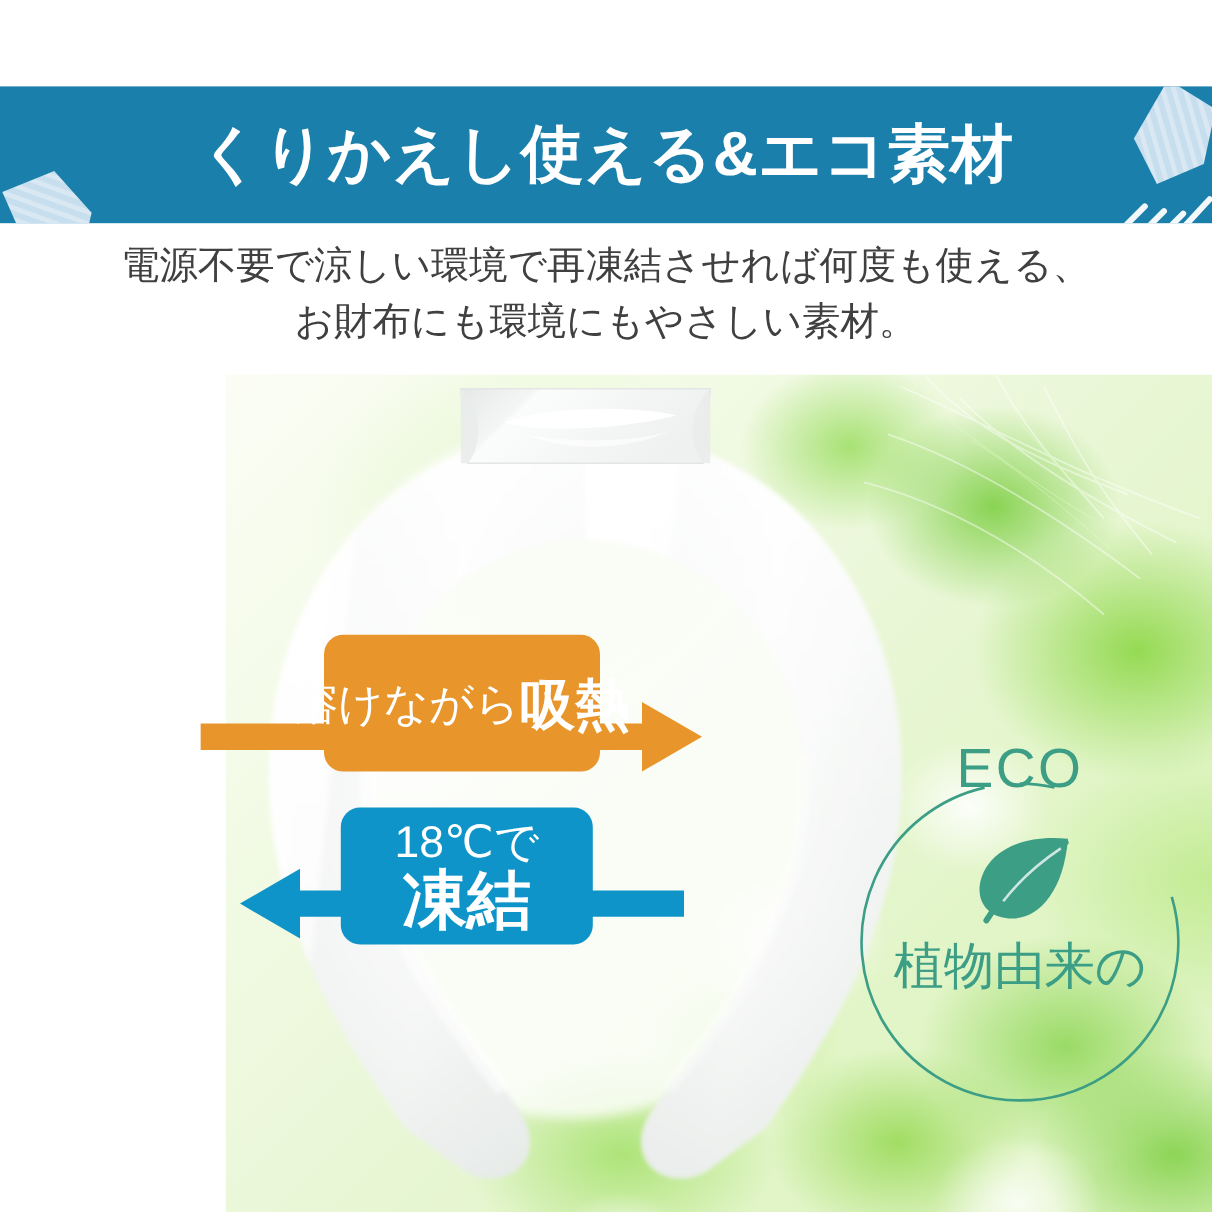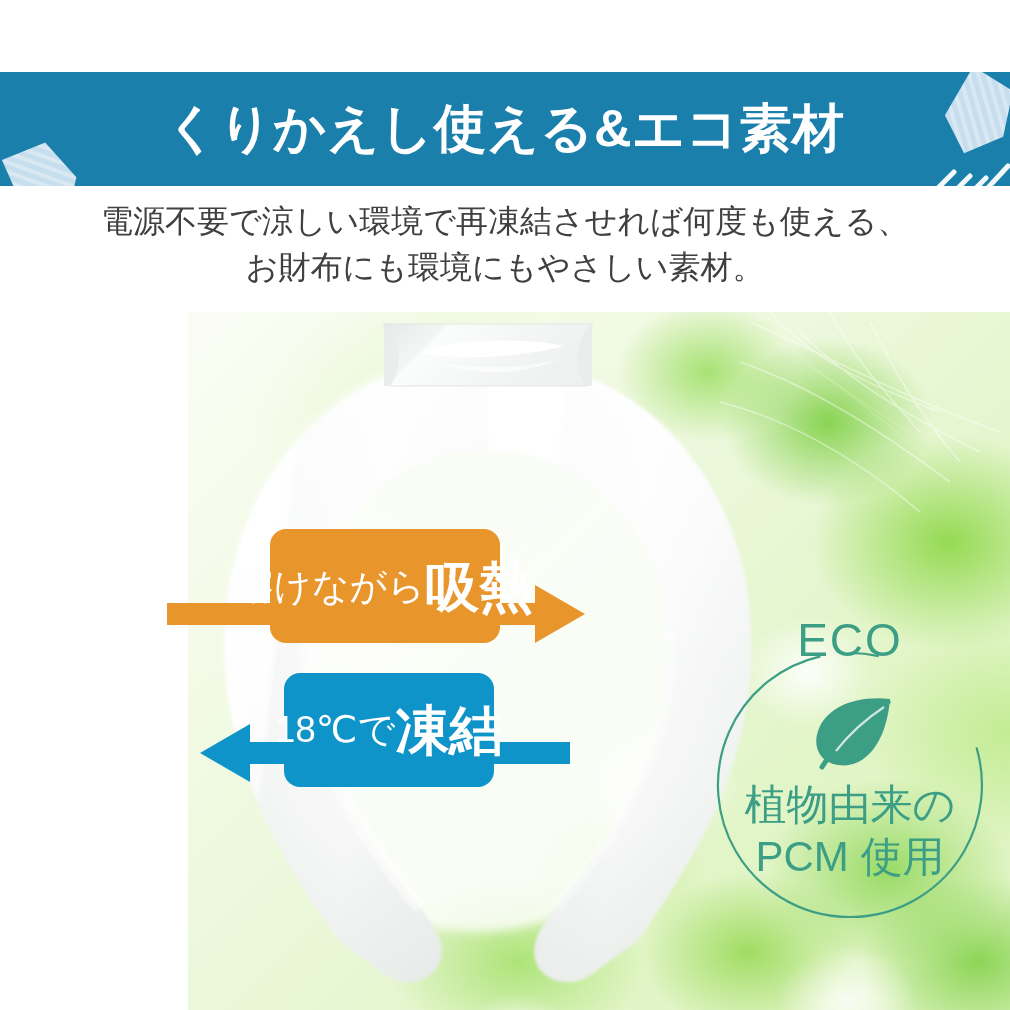--- a/index.html
+++ b/index.html
@@ -143,21 +143,21 @@
     box-sizing: border-box;
     padding-top: 2px;
   }
   .callout-orange .small {
     font-size: 37px;
     line-height: 40px;
     font-weight: normal;
     white-space: nowrap;
   }
   .callout-orange .big {
-    font-size: 54px;
+    font-size: 46px;
     line-height: 56px;
     font-weight: bold;
     white-space: nowrap;
   }
 
   
   .callout-blue-arrow {
     position: absolute;
     left: 200px;
     top: 722px;
@@ -166,21 +166,21 @@
   .callout-blue {
     position: absolute;
     left: 284px;
     top: 673px;
     width: 210px;
     height: 114px;
     background: #0e94c8;
     border-radius: 16px;
     z-index: 7;
     display: flex;
-    flex-direction: row;
+    flex-direction: column;
     align-items: center;
     justify-content: center;
     color: #ffffff;
     box-sizing: border-box;
   }
   .callout-blue .small {
     font-size: 37px;
     line-height: 40px;
     font-weight: normal;
     white-space: nowrap;
@@ -428,17 +428,16 @@
       <path d="M 134,2 A 132,132 0 1 1 133.9,2" fill="none" stroke="#3d9e86" stroke-width="2.2" stroke-dasharray="58 140 630" stroke-dashoffset="29"></path>
     </svg>
     <div class="eco-label">ECO</div>
     <svg class="eco-leaf" width="92" height="80" viewBox="0 0 92 80" xmlns="http://www.w3.org/2000/svg">
       <path d="M86,6 C52,2 22,14 14,38 C8,56 18,70 34,72 C58,76 82,54 86,6 Z" fill="#3d9e86"></path>
       <path d="M84,9 C60,22 40,40 18,74" stroke="#3d9e86" stroke-width="5" fill="none" stroke-linecap="round"></path>
       <path d="M80,14 C62,26 46,40 32,58" stroke="#ffffff" stroke-width="2.2" fill="none" opacity="0.75"></path>
     </svg>
     <div class="eco-text">
       <span class="l1">植物由来の</span>
-      <span class="l2">PCM 使用</span>
     </div>
   </div>
 
 </div>
 
 </body></html>

